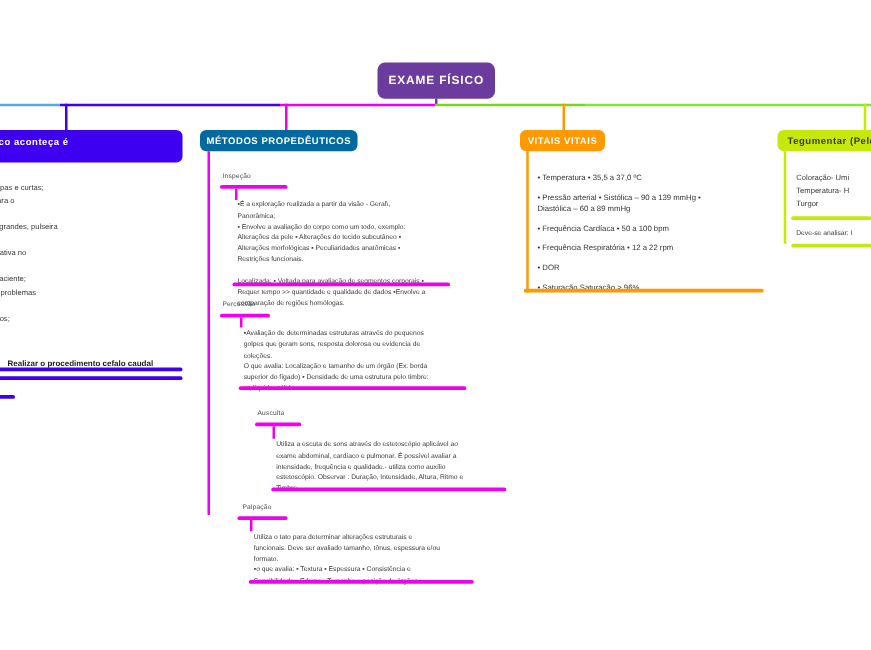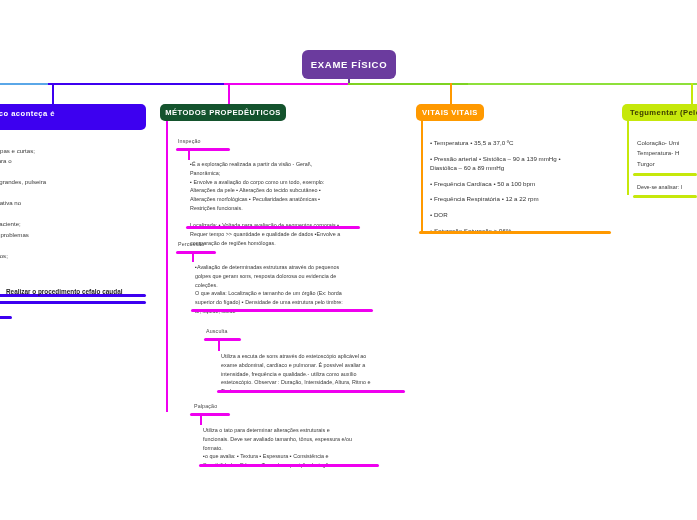--- a/index.html
+++ b/index.html
@@ -39,21 +39,21 @@
     border-radius:5px;
     display:flex;align-items:center;
     box-sizing:border-box;
     font-size:7.6px;
     font-weight:bold;
     letter-spacing:.45px;
     padding:0 8px;
     white-space:nowrap;
   }
   .bh-blue  {background:#3d00f0;color:#ffffff;}
-  .bh-mag   {background:#14532d;color:#ffffff;}
+  .bh-mag   {background:#0369a1;color:#ffffff;}
   .bh-ora   {background:#ff9900;color:#ffffff;}
   .bh-yel   {background:#c6e80b;color:#3c3c00;}
 
   
   .hline{position:absolute;height:2px;}
   .vline{position:absolute;width:2px;}
   .ubar{position:absolute;height:3px;border-radius:1.5px;}
 
   
   .body-text{

